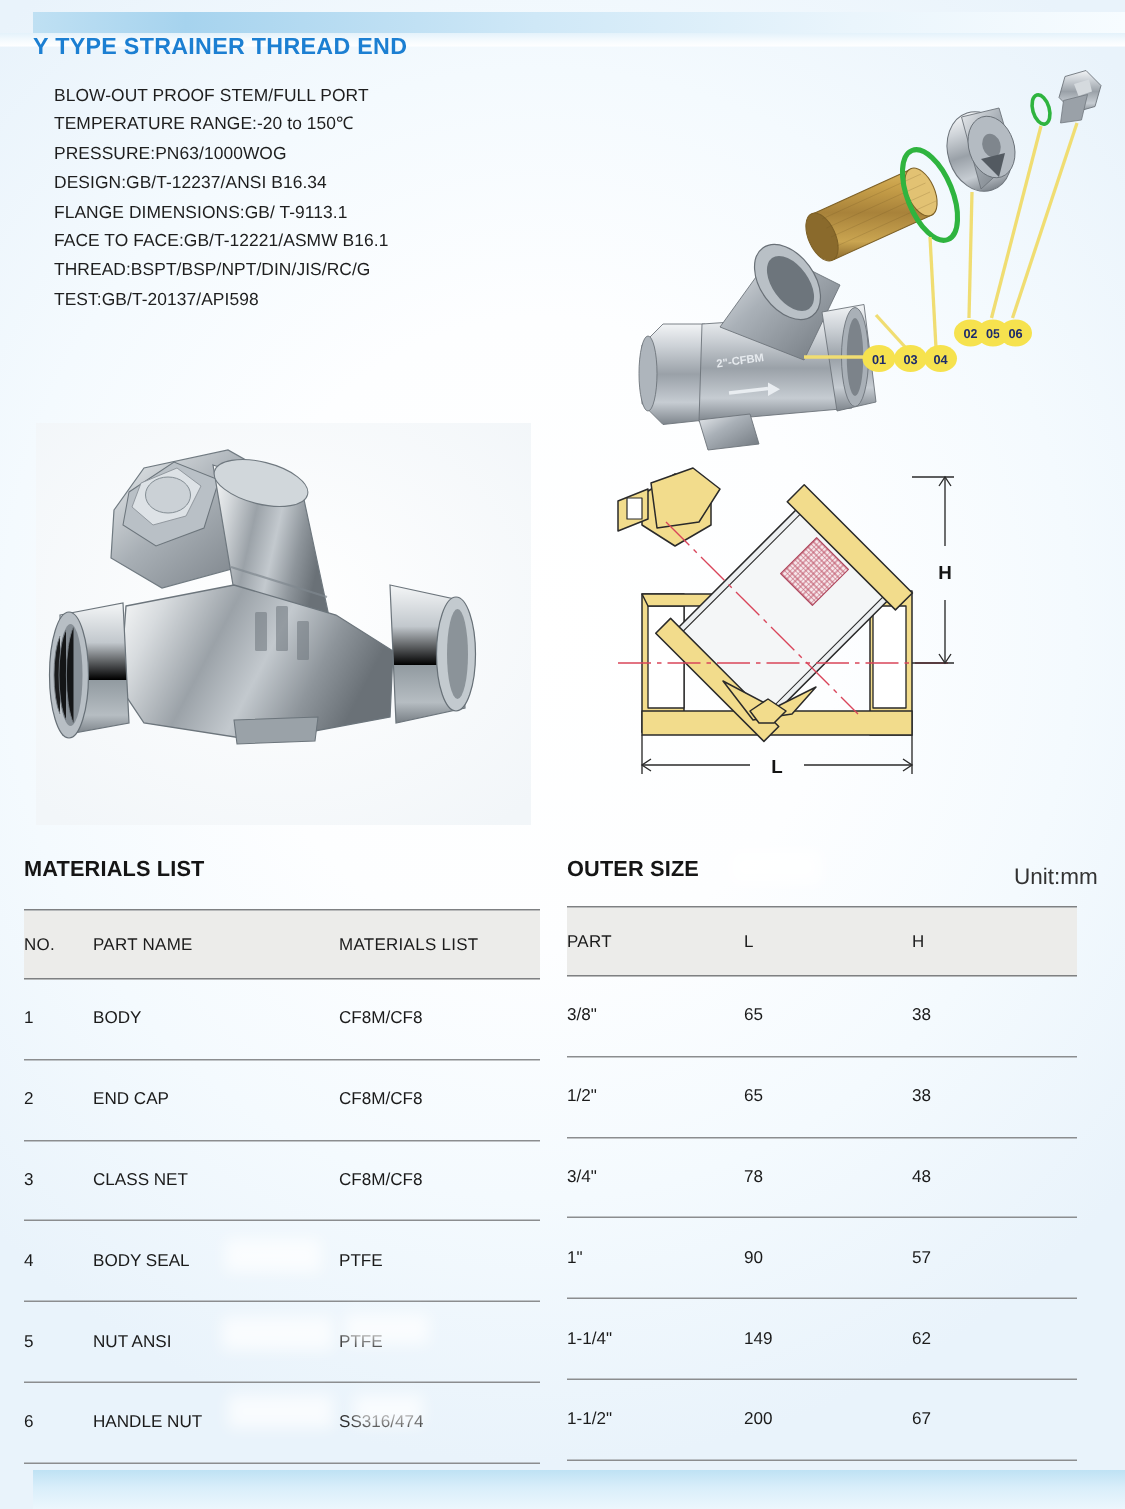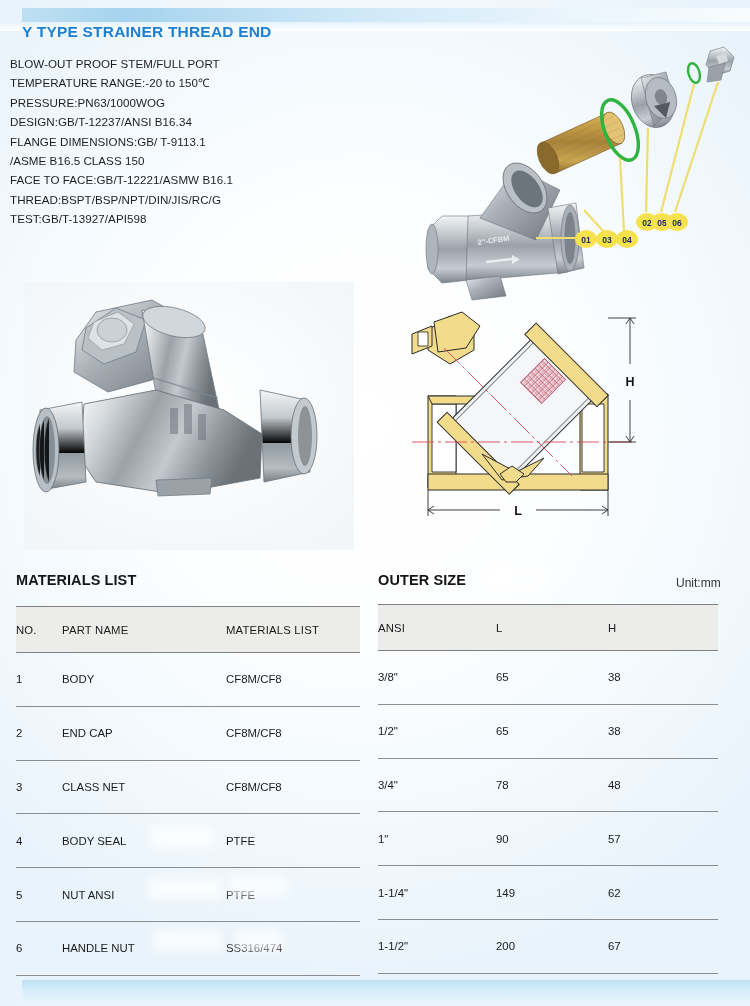--- a/index.html
+++ b/index.html
@@ -28,37 +28,37 @@
   }
 
   
   .title {
     position:absolute; left:22px; top:23px;
     font-size:15.5px; font-weight:bold; letter-spacing:0.2px;
     color:#1c7fd2; white-space:nowrap;
   }
 
   
-  .specs { position:absolute; left:10px; top:54px; width:350px; }
+  .specs { position:absolute; left:36px; top:54px; width:350px; }
   .specline {
     font-size:11.6px; color:#1e1e1e; line-height:19.4px;
     white-space:nowrap; letter-spacing:0.05px;
   }
 
   
   .fig { position:absolute; }
   .fig svg { display:block; }
 
   
   .sec-head {
     position:absolute; font-size:14.5px; font-weight:bold; color:#151515;
     letter-spacing:0.1px; white-space:nowrap;
   }
   .unit-label {
-    position:absolute; font-size:12px; color:#333; white-space:nowrap;
+    position:absolute; font-size:15px; color:#333; white-space:nowrap;
   }
 
   
   .smudge {
     position:absolute; background:rgba(255,255,255,0.72);
     filter:blur(5px); pointer-events:none;
   }
 
   
   .tbl { position:absolute; border-collapse:collapse; }
@@ -92,24 +92,23 @@
   <div class="topband2"></div>
 
   <div class="title">Y TYPE STRAINER THREAD END</div>
 
   <div class="specs">
     <div class="specline">BLOW-OUT PROOF STEM/FULL  PORT</div>
     <div class="specline">TEMPERATURE RANGE:-20 to 150℃</div>
     <div class="specline">PRESSURE:PN63/1000WOG</div>
     <div class="specline">DESIGN:GB/T-12237/ANSI B16.34</div>
     <div class="specline">FLANGE DIMENSIONS:GB/ T-9113.1</div>
-    <div class="specline"> /ASME B16.5 CLASS 150</div>
     <div class="specline">FACE TO FACE:GB/T-12221/ASMW B16.1</div>
     <div class="specline">THREAD:BSPT/BSP/NPT/DIN/JIS/RC/G</div>
-    <div class="specline">TEST:GB/T-13927/API598</div>
+    <div class="specline">TEST:GB/T-20137/API598</div>
   </div>
 
   <div class="fig" style="left:408px; top:40px;">
     <svg width="342" height="262" viewBox="0 0 342 262">
       <defs>
         <linearGradient id="steelA" x1="0" y1="0" x2="0" y2="1">
           <stop offset="0%" stop-color="#f2f4f6"></stop>
           <stop offset="22%" stop-color="#cdd2d7"></stop>
           <stop offset="50%" stop-color="#9aa1a8"></stop>
           <stop offset="78%" stop-color="#c6ccd2"></stop>
@@ -423,21 +422,21 @@
   <div class="smudge" style="left:486px; top:566px; width:62px; height:24px;"></div>
 
   <table class="tbl" style="left:378px; top:604px; width:340px;">
     <colgroup>
       <col style="width:118px">
         <col style="width:112px">
         <col style="width:110px">
     </colgroup>
     <tbody>
       <tr class="thead-row rule-top rule-bot">
-        <td class="c-cent">ANSI</td>
+        <td class="c-cent">PART</td>
         <td class="c-cent">L</td>
         <td class="c-cent">H</td>
       </tr>
 
       <tr class="body-row" style="height:33.6px">
         <td class="c-cent" style="height:33.6px">3/8"</td>
         <td class="c-cent">65</td>
         <td class="c-cent">38</td>
       </tr>
       <tr class="body-row" style="height:33.6px">

